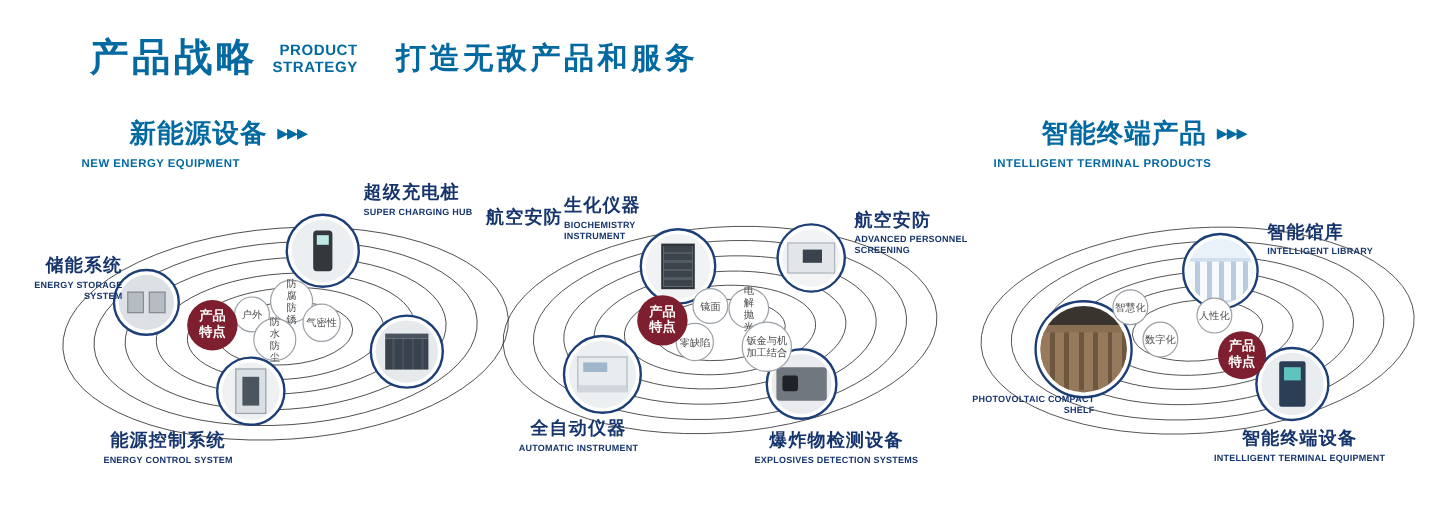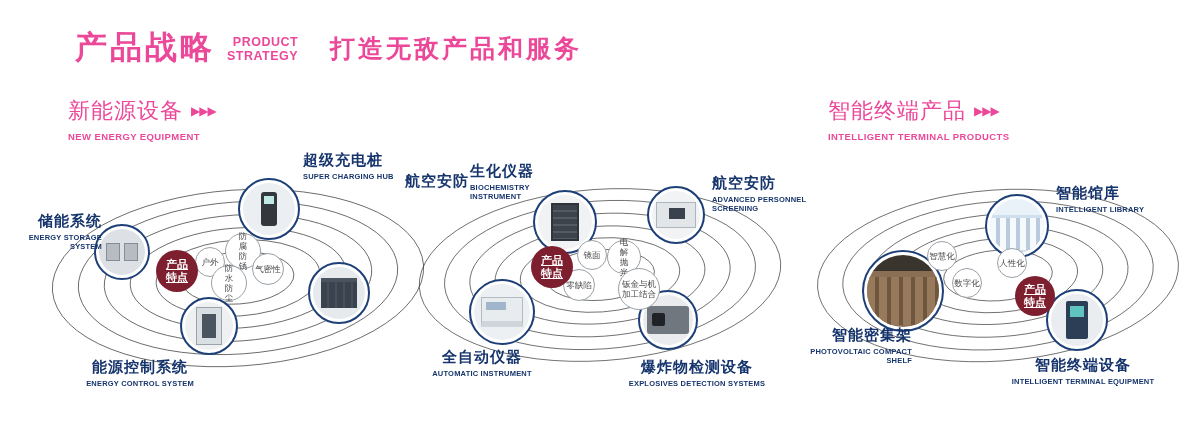--- a/index.html
+++ b/index.html
@@ -1,45 +1,45 @@
 <!DOCTYPE html>
 <html><head>
 <meta charset="utf-8">
 <style>
   * { margin:0; padding:0; box-sizing:border-box; }
   body { font-family:"Liberation Sans", sans-serif; background:#fff; }
   .canvas { position:relative; width:1200px; height:422px; background:#ffffff; overflow:hidden; }
   .abs { position:absolute; }
-  .navy { color:#ec4899; }
+  .navy { color:#0369a1; }
 
   .hdr-title { font-size:32px; font-weight:bold; letter-spacing:3px; }
   .hdr-sub { font-size:12.5px; font-weight:bold; line-height:14px; letter-spacing:0.5px;text-align:right; }
   .hdr-slogan { font-size:25px; font-weight:bold; letter-spacing:3px; }
 
-  .sec-title { font-size:22px; font-weight:normal; letter-spacing:1px; white-space:nowrap; }
+  .sec-title { font-size:22px; font-weight:bold; letter-spacing:1px; white-space:nowrap;margin-left:40px; }
   .arrows { font-size:12px; letter-spacing:-1px; margin-left:8px; vertical-align:3px; }
   .sec-sub { font-size:9.5px; font-weight:bold; letter-spacing:0.4px; white-space:nowrap; margin-top:5px; }
 
   .orbits { position:absolute; }
   .orbits ellipse { fill:none; stroke:#2d2d2d; stroke-width:0.8; opacity:0.85; }
 
   .node { position:absolute; border-radius:50%; border:2px solid #1d3f77; background:#fff; padding:3px; z-index:3; }
   .photo { width:100%; height:100%; border-radius:50%; position:relative; overflow:hidden;
            display:flex; align-items:center; justify-content:center; }
 
   .label { position:absolute; color:#17356d; z-index:4; }
   .label .zh { font-size:15px; font-weight:bold; letter-spacing:1px; }
   .label .en { font-size:7.5px; font-weight:bold; letter-spacing:0.2px; line-height:9px; margin-top:2px; }
   .ta-r { text-align:right; }
   .ta-c { text-align:center; }
 
   .badge { position:absolute; border-radius:50%; background:#7d1f2e; color:#fff; z-index:5;
            display:flex; align-items:center; justify-content:center; text-align:center;
            font-size:11px; font-weight:bold; line-height:13px; }
-  .badge span { display:block; width:24px;text-decoration:underline; }
+  .badge span { display:block; width:24px; }
 
   .bubble { position:absolute; border-radius:50%; background:#fff; border:1px solid #9aa0a6; color:#4a4a4a; z-index:4;
             display:flex; align-items:center; justify-content:center; text-align:center;
             font-size:8.5px; line-height:10px; }
   .bubble span { display:block; padding:0 1px; }
 
   
   .ph-storage { background:#dde1e5; }
   .ph-storage .a, .ph-storage .b { width:14px; height:18px; background:#b6bcc2; border:1px solid #868d94; margin:0 2px; }
 
@@ -258,21 +258,20 @@
     <div class="photo ph-kiosk">
         <div class="a"></div>
       </div>
   </div>
 
   <div class="label" style="left:1056px;top:184px;width:110px">
     <div class="zh">智能馆库</div>
     <div class="en">INTELLIGENT LIBRARY</div>
   </div>
   <div class="label ta-r" style="left:798px;top:326px;width:114px">
-    <div class="zh">智能密集架</div>
     <div class="en">PHOTOVOLTAIC COMPACT SHELF</div>
   </div>
   <div class="label ta-c" style="left:1008px;top:356px;width:150px">
     <div class="zh">智能终端设备</div>
     <div class="en">INTELLIGENT TERMINAL EQUIPMENT</div>
   </div>
 
   <div class="badge" style="left:1015px;top:276px;width:40px;height:40px">
     <span>产品特点</span>
   </div>

